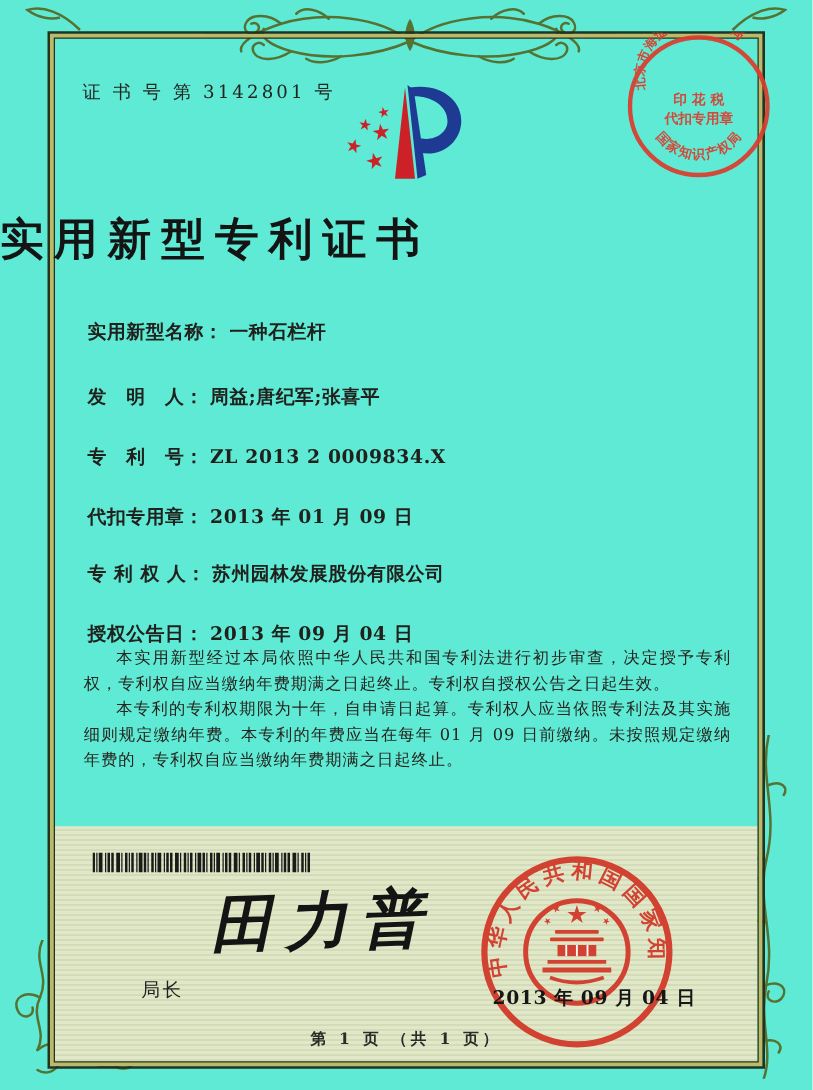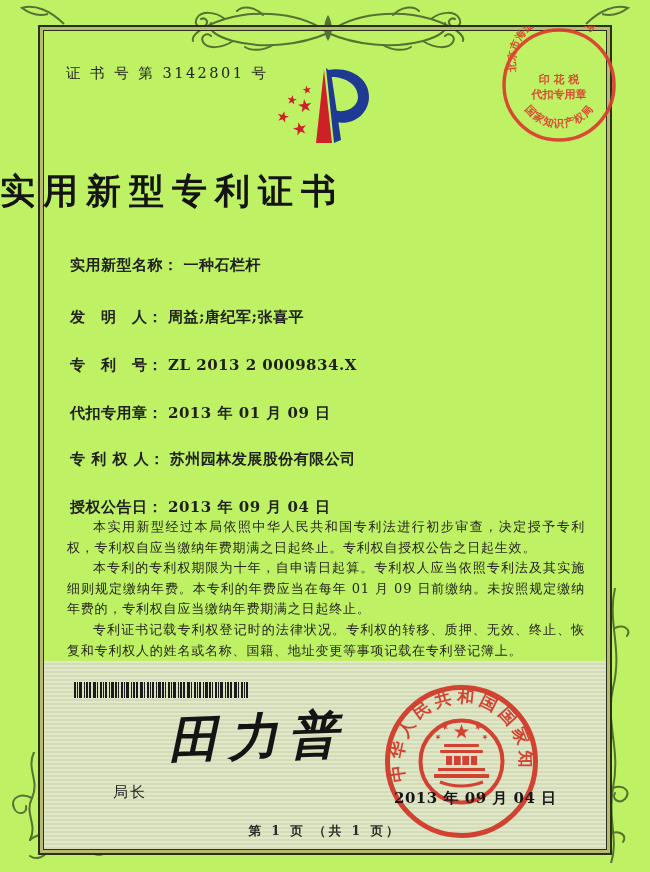--- a/index.html
+++ b/index.html
@@ -1,16 +1,16 @@
 <!DOCTYPE html>
 <html><head>
 <meta charset="utf-8">
 <style>
   html,body{margin:0;padding:0;background:#fff;}
-  .page{position:relative;width:650px;height:872px;background:#bef264;overflow:hidden;
+  .page{position:relative;width:650px;height:872px;background:#5eead4;overflow:hidden;
         font-family:"DejaVu Serif","Liberation Serif",serif;color:#1c1c1c;}
   .frame{position:absolute;left:38px;top:25px;right:38px;bottom:17px;
          border:2px solid #26321b;
          box-shadow:inset 0 0 0 3px #b9ba6b, inset 0 0 0 4px #26321b;
          background:transparent;}
   .green-panel{position:absolute;left:44px;right:44px;top:661px;bottom:21px;
          background:repeating-linear-gradient(180deg,#e1e7c9 0px,#e1e7c9 2.5px,#d3dcb7 2.5px,#d3dcb7 4px);}
   .cert-no{position:absolute;left:66px;top:64px;font-size:14.5px;letter-spacing:2.5px;color:#23231f;}
   .logo{position:absolute;left:274px;top:60px;width:100px;height:90px;}
   .tax-stamp{position:absolute;left:500px;top:26px;width:118px;height:118px;opacity:.92;}
@@ -145,21 +145,20 @@
   <div class="field f4">
     <span>专 利 权 人：</span><span class="val">苏州园林发展股份有限公司</span>
   </div>
   <div class="field f5">
     <span>授权公告日：</span><span class="val">2013 年 09 月 04 日</span>
   </div>
 
   <div class="body-text">
     <p>本实用新型经过本局依照中华人民共和国专利法进行初步审查，决定授予专利权，专利权自应当缴纳年费期满之日起终止。专利权自授权公告之日起生效。</p>
     <p>本专利的专利权期限为十年，自申请日起算。专利权人应当依照专利法及其实施细则规定缴纳年费。本专利的年费应当在每年 01 月 09 日前缴纳。未按照规定缴纳年费的，专利权自应当缴纳年费期满之日起终止。</p>
-    <p>专利证书记载专利权登记时的法律状况。专利权的转移、质押、无效、终止、恢复和专利权人的姓名或名称、国籍、地址变更等事项记载在专利登记簿上。</p>
   </div>
 
   <svg class="barcode" viewBox="0 0 176 16" preserveAspectRatio="none">
     <line x1="0" y1="8" x2="176" y2="8" stroke="#1b1b1b" stroke-width="16" stroke-dasharray="2 1 1 1 3 2 1 1 2 1 2 2 3 1 1 2 2 1 1 1 2 2 1 1 3 1 2 1 1 2"></line>
   </svg>
 
   <div class="role-label">局长</div>
   <div class="signature">田力普</div>
 
   <svg class="seal" viewBox="0 0 175 175">

